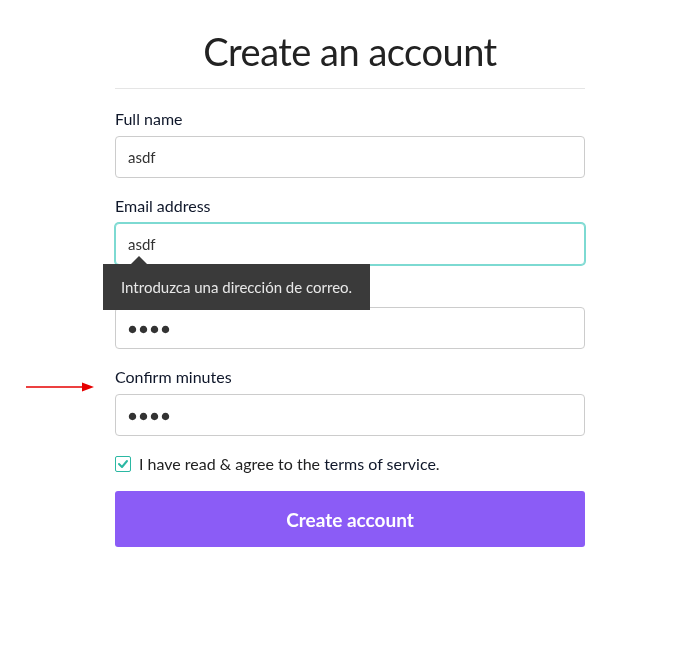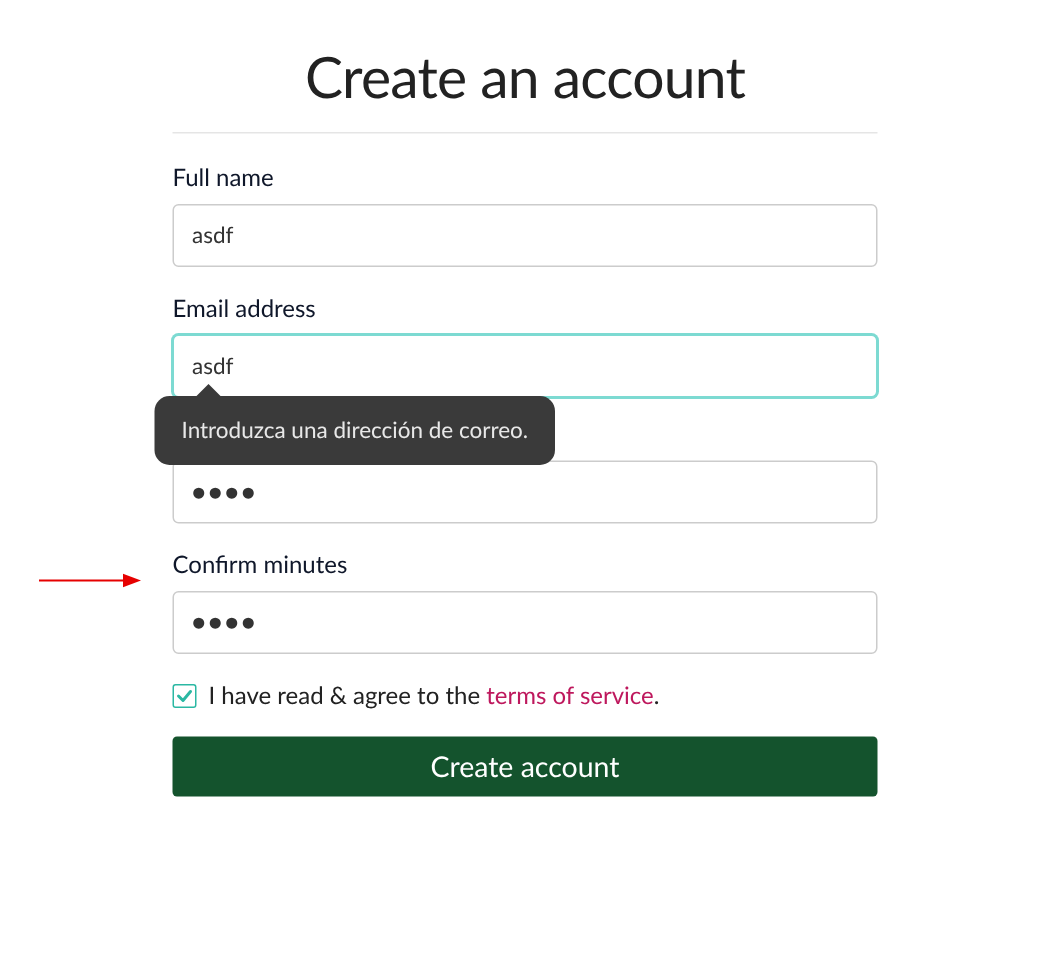--- a/index.html
+++ b/index.html
@@ -66,21 +66,21 @@
       box-shadow: 0 0 0 1px #7ddad2;
     }
     .tooltip {
       position: absolute;
       top: 68px;
       left: -12px;
       background: #3a3a3a;
       color: #e8e8e8;
       font-size: 15px;
       padding: 14px 18px;
-      border-radius: 10px;
+      border-radius: 0;
       white-space: nowrap;
       z-index: 10;
     }
     .tooltip::before {
       content: "";
       position: absolute;
       top: -8px;
       left: 28px;
       border-left: 8px solid transparent;
       border-right: 8px solid transparent;
@@ -100,30 +100,30 @@
       height: 16px;
       border: 1.5px solid #2bb8a3;
       border-radius: 2px;
       display: inline-flex;
       align-items: center;
       justify-content: center;
       cursor: pointer;
       flex-shrink: 0;
     }
     .checkbox svg { width: 12px; height: 12px; }
-    .tos-link { color: #be185d; text-decoration: none; cursor: pointer; text-align: right; }
+    .tos-link { color: #0f172a; text-decoration: none; cursor: pointer; text-align: right; }
     .submit-btn {
       width: 100%;
-      height: 40px;
-      background: #14532d;
+      height: 56px;
+      background: #8b5cf6;
       color: #fff;
       border: none;
       border-radius: 3px;
       font-size: 19px;
-      font-weight: 400;
+      font-weight: 700;
       cursor: pointer;
       font-family: inherit;
     }
     .arrow {
       position: absolute;
       left: 24px;
       top: 380px;
       z-index: 5;
     }
     .arrow svg { display: block; }

